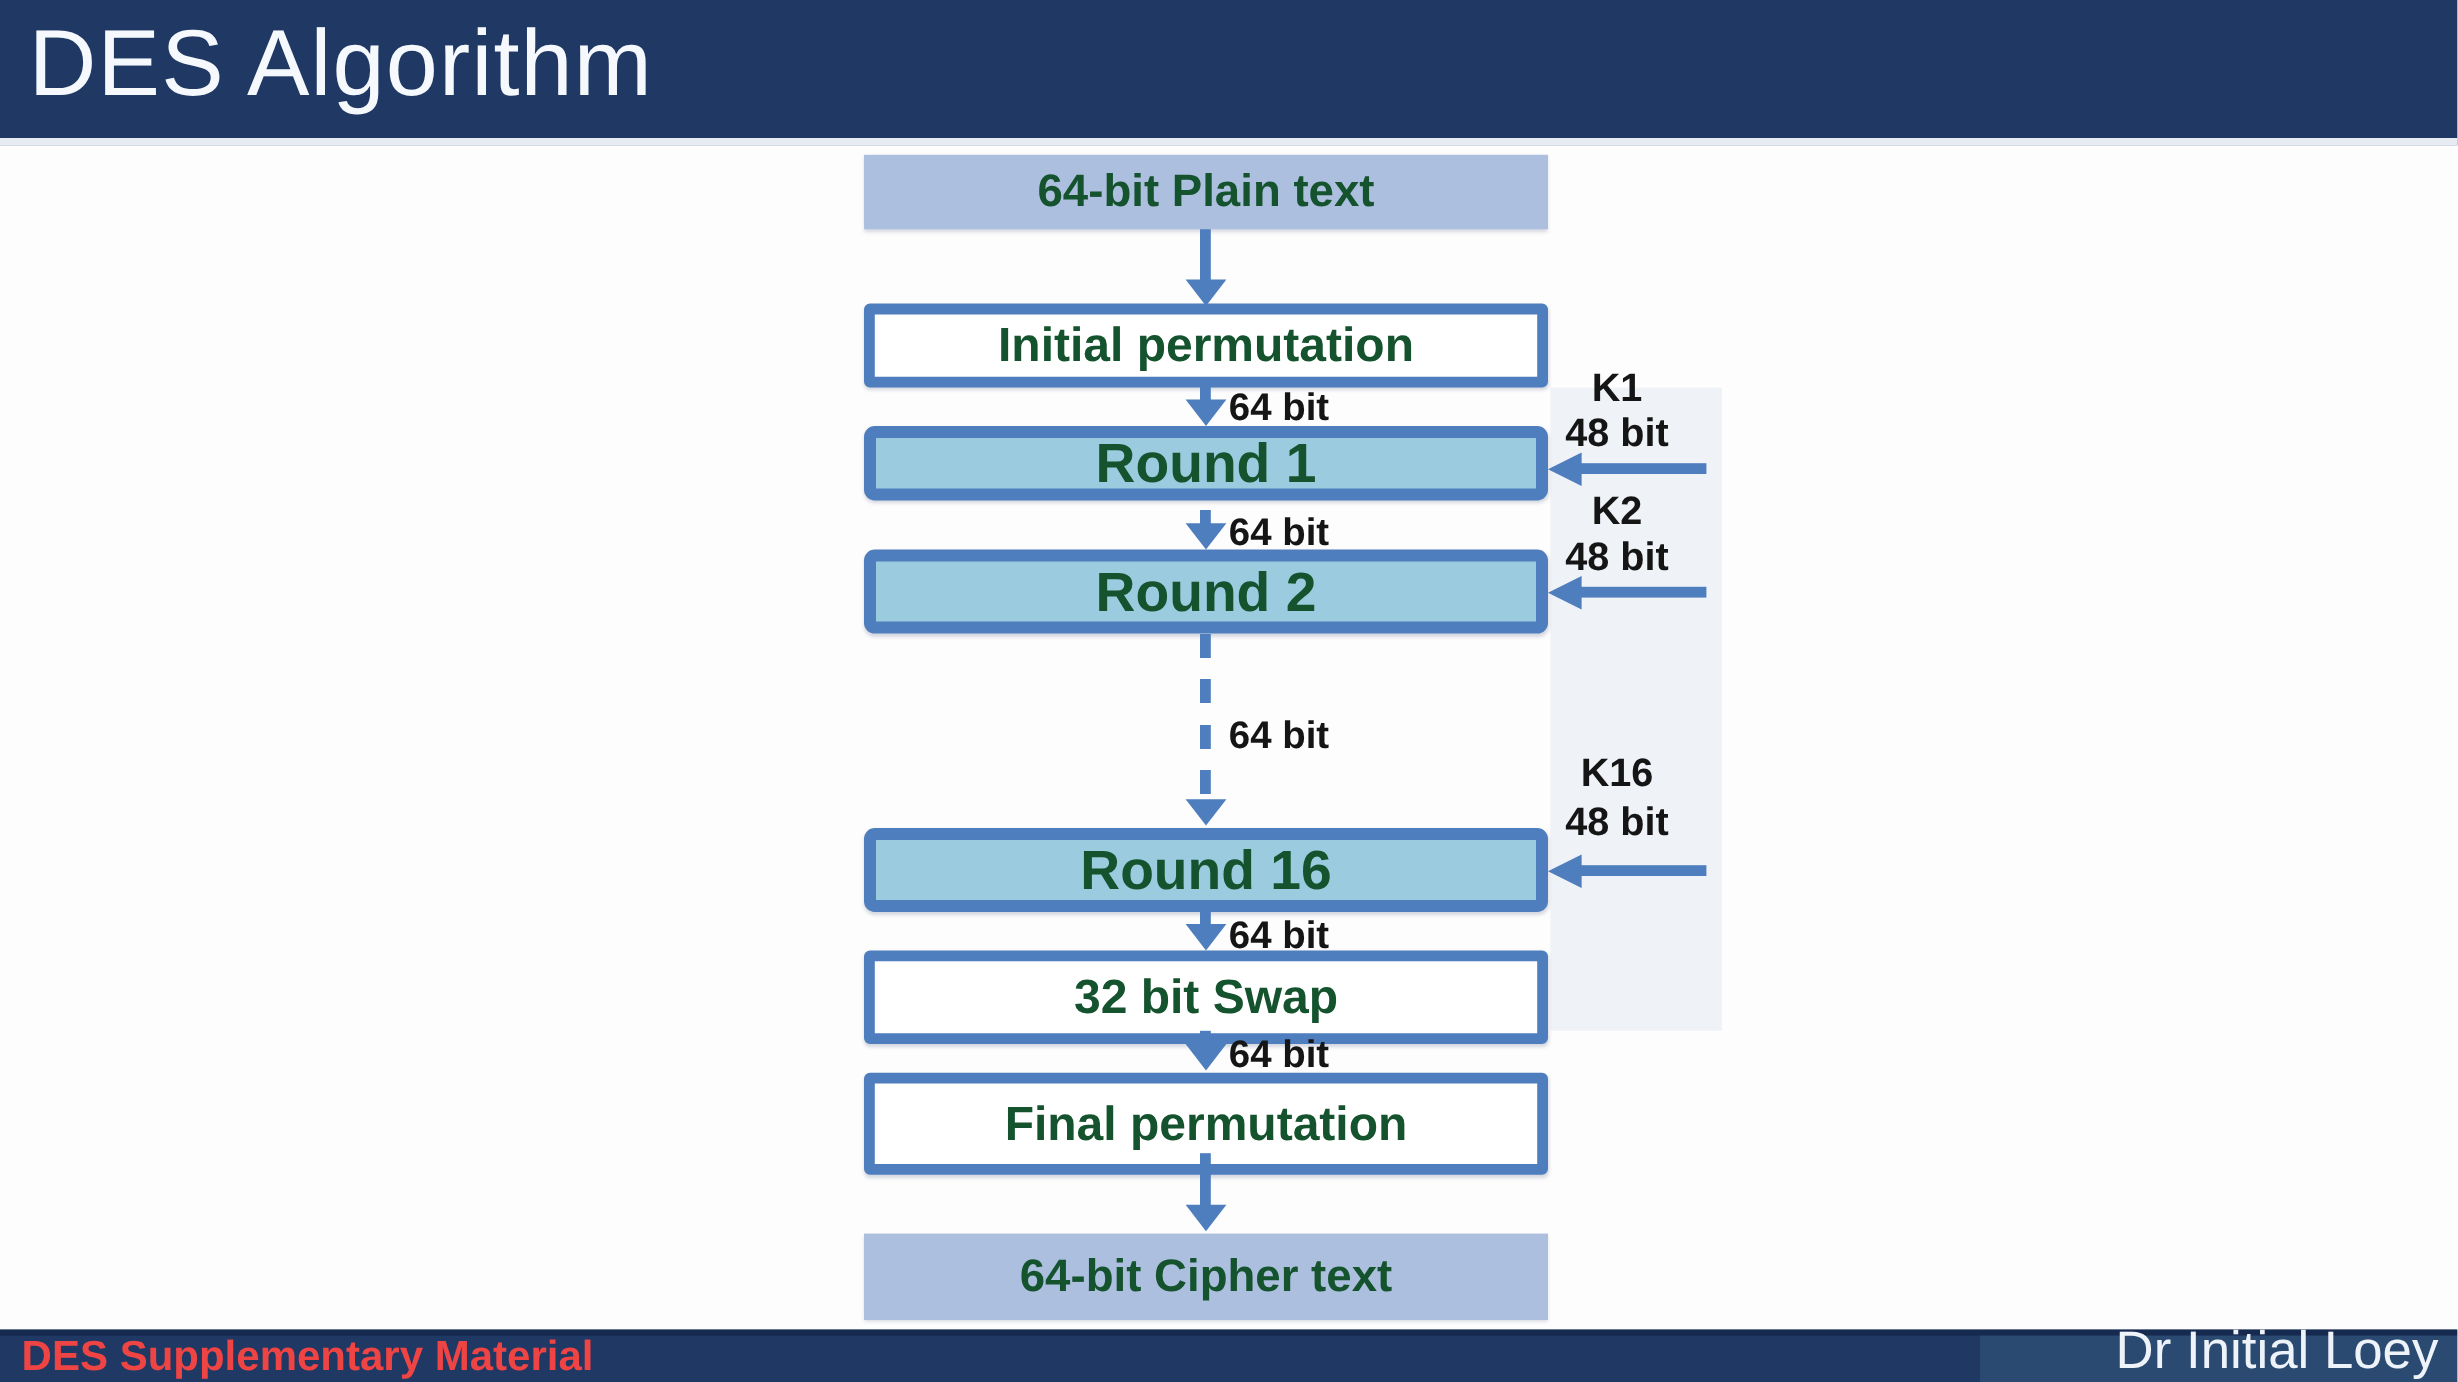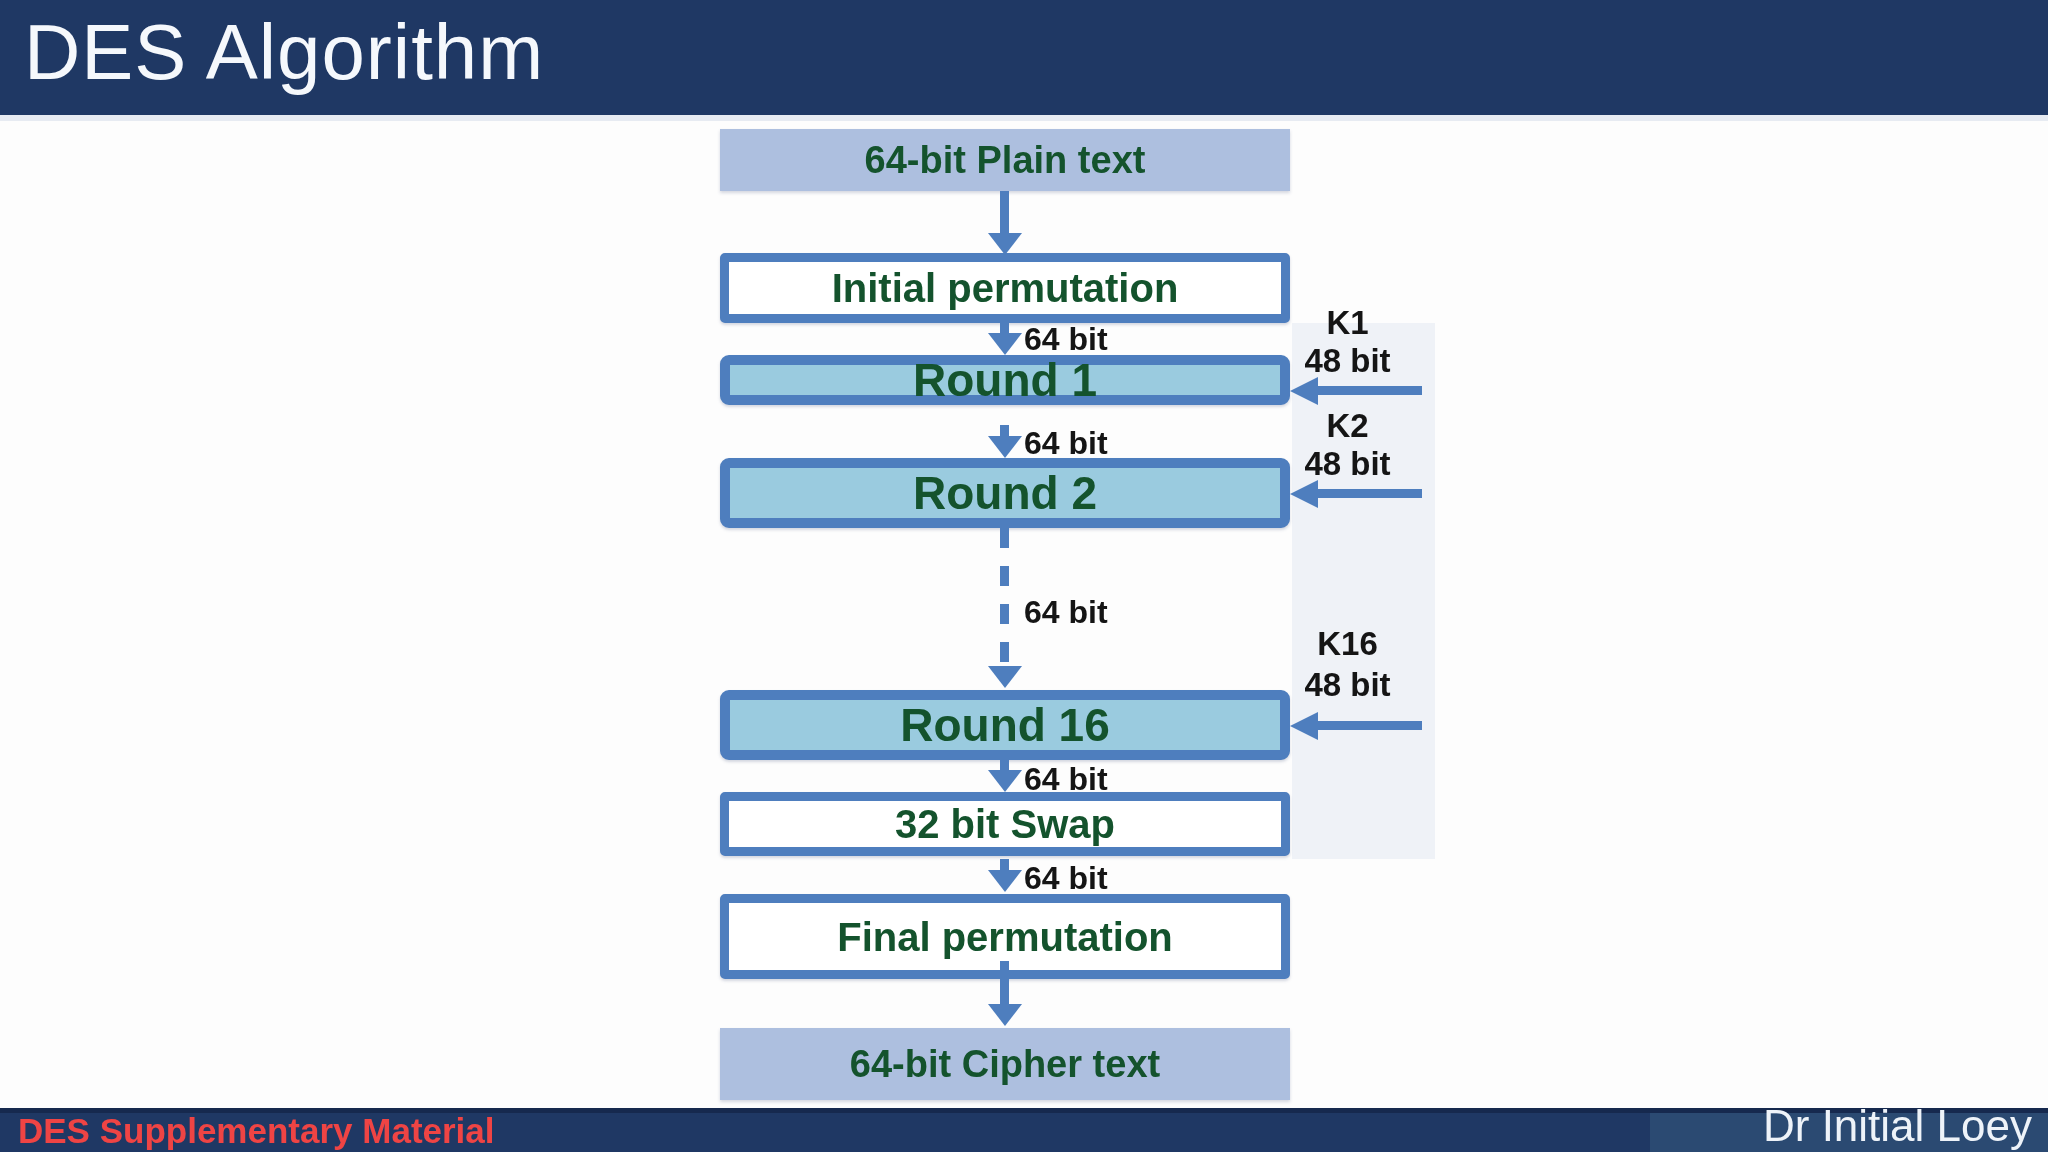--- a/index.html
+++ b/index.html
@@ -38,24 +38,24 @@
     box-sizing:border-box;
     font-weight:700;color:#14532d;
     text-align:center;line-height:1;
   }
   .node.data{background:#ADBFDF;font-size:38px;box-shadow:0 2px 3px rgba(90,105,140,0.25);}
   .node.process{background:#FFFFFF;border:9px solid #4E7EBE;border-radius:5px;font-size:40px;box-shadow:0 2px 3px rgba(90,105,140,0.25);}
   .node.round{background:#9ACBDF;border:10px solid #4E7EBE;border-radius:9px;font-size:46px;box-shadow:0 2px 3px rgba(90,105,140,0.25);}
 
   #n-plain {top:129px;height:62px;}
   #n-ip    {top:253px;height:70px;}
-  #n-r1    {top:355px;height:50px;}
+  #n-r1    {top:355px;height:62px;}
   #n-r2    {top:458px;height:70px;}
   #n-r16   {top:690px;height:70px;}
-  #n-swap  {top:792px;height:64px;}
+  #n-swap  {top:792px;height:78px;}
   #n-fp    {top:894px;height:85px;}
   #n-cipher{top:1028px;height:72px;}
 
   
   .shaft{position:absolute;left:1000px;width:9px;background:#4E7EBE;}
   .head{
     position:absolute;left:988px;width:0;height:0;
     border-left:17px solid transparent;border-right:17px solid transparent;
     border-top:22px solid #4E7EBE;
   }

